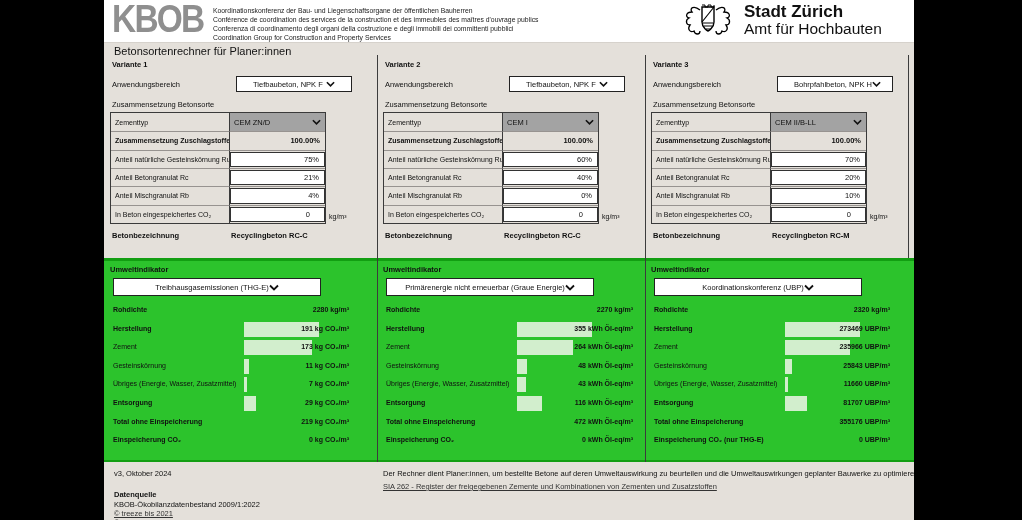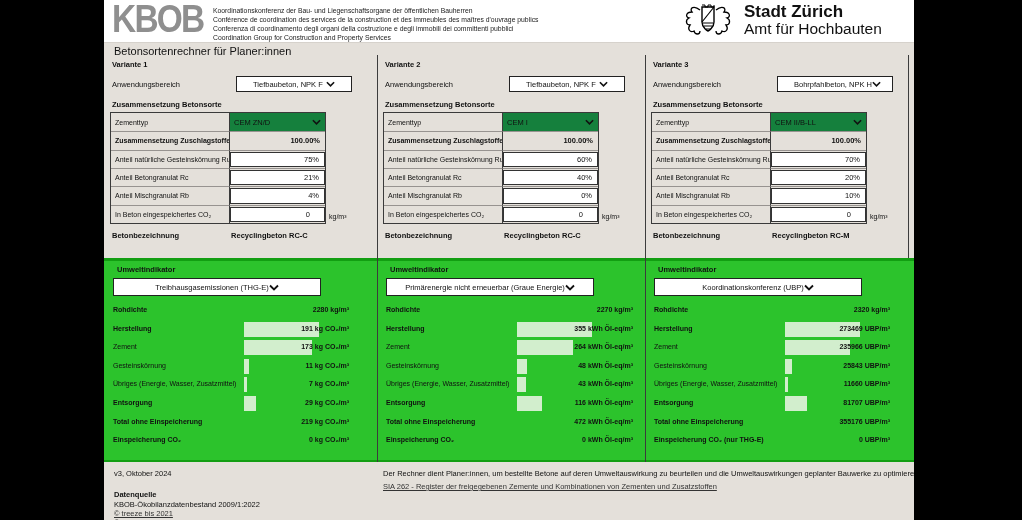--- a/index.html
+++ b/index.html
@@ -28,42 +28,42 @@
 
   
   .col{position:absolute;top:55px;height:407px}
   .c1{left:0;width:273px}.c2{left:273px;width:268px}.c3{left:541px;width:269px}
   .v-title{position:absolute;top:5px;left:8px;font-size:7.5px;font-weight:bold}
   .form-row{position:absolute;top:21px;left:8px;right:0;height:17px}
   .flabel{position:absolute;top:4px;left:0;font-size:7.5px}
   .combo{position:absolute;left:124px;top:0;width:116px;height:16px;background:#fff;border:1px solid #222;
          box-sizing:border-box;font-size:7.5px;display:flex;align-items:center;justify-content:space-between;
          padding:0 16px;white-space:nowrap;cursor:default}
-  .sec-title{position:absolute;top:45px;left:8px;font-size:7.5px;font-weight:bold}
+  .sec-title{position:absolute;top:45px;left:8px;font-size:7.5px;font-weight:normal}
 
   .twrap{position:absolute;top:57px;left:6px;width:216px}
   .ctable{border:1px solid #3a3a3a;height:112px;display:grid;grid-template-columns:118px 96px;
           grid-template-rows:repeat(6,1fr);box-sizing:border-box}
   .tl{font-size:7px;display:flex;align-items:center;padding-left:4px;white-space:nowrap;overflow:hidden}
   .tv{border-left:1px solid #3a3a3a;position:relative;display:flex;align-items:center;
       justify-content:flex-end;font-size:7.5px;box-sizing:border-box}
   .bt{border-top:1px solid #979390}
   .b{font-weight:bold}
   .pr{padding-right:5px}
-  .tv-combo{background:#15803d;justify-content:space-between;padding:0 4px}
+  .tv-combo{background:#a3a3a3;justify-content:space-between;padding:0 4px}
   .tin{position:absolute;top:1px;bottom:1px;left:0;right:0;background:#fff;border:1px solid #333;
        font-family:inherit;font-size:7.5px;text-align:right;padding:0 5px 0 0;box-sizing:border-box;color:#111}
   .tin-co2{padding-right:14px}
   .unit{position:absolute;left:219px;bottom:4px;font-size:7px;white-space:nowrap}
   .beton-row{position:absolute;top:176px;left:8px;right:0;font-size:7.5px;font-weight:bold;white-space:nowrap}
   .beton-row .bl{display:inline-block;width:117px}
 
   
   .gcontent{position:absolute;left:0;right:0;top:203px;bottom:0}
-  .g-title{position:absolute;top:7px;left:13px;font-size:7.5px;font-weight:bold}
+  .g-title{position:absolute;top:7px;left:6px;font-size:7.5px;font-weight:bold}
   .g-combo{position:absolute;top:20px;left:9px;width:208px;height:18px;background:#fff;border:1px solid #222;
            font-size:7.5px;display:flex;align-items:center;justify-content:center;padding:0 5px;
            box-sizing:border-box;white-space:nowrap;cursor:default}
   .grows{position:absolute;top:44px;left:0;right:0}
   .grow{position:relative;height:18.6px}
   .glabel{position:absolute;left:9px;top:4px;font-size:7px;white-space:nowrap}
   .gbar{position:absolute;left:140px;top:1px;height:15px;background:#d2eecd}
   .gval{position:absolute;top:4px;font-weight:bold;font-size:7px;white-space:nowrap}
   .c1 .gval{right:28px}.c2 .gval{right:12px}.c3 .gval{right:24px}
 

